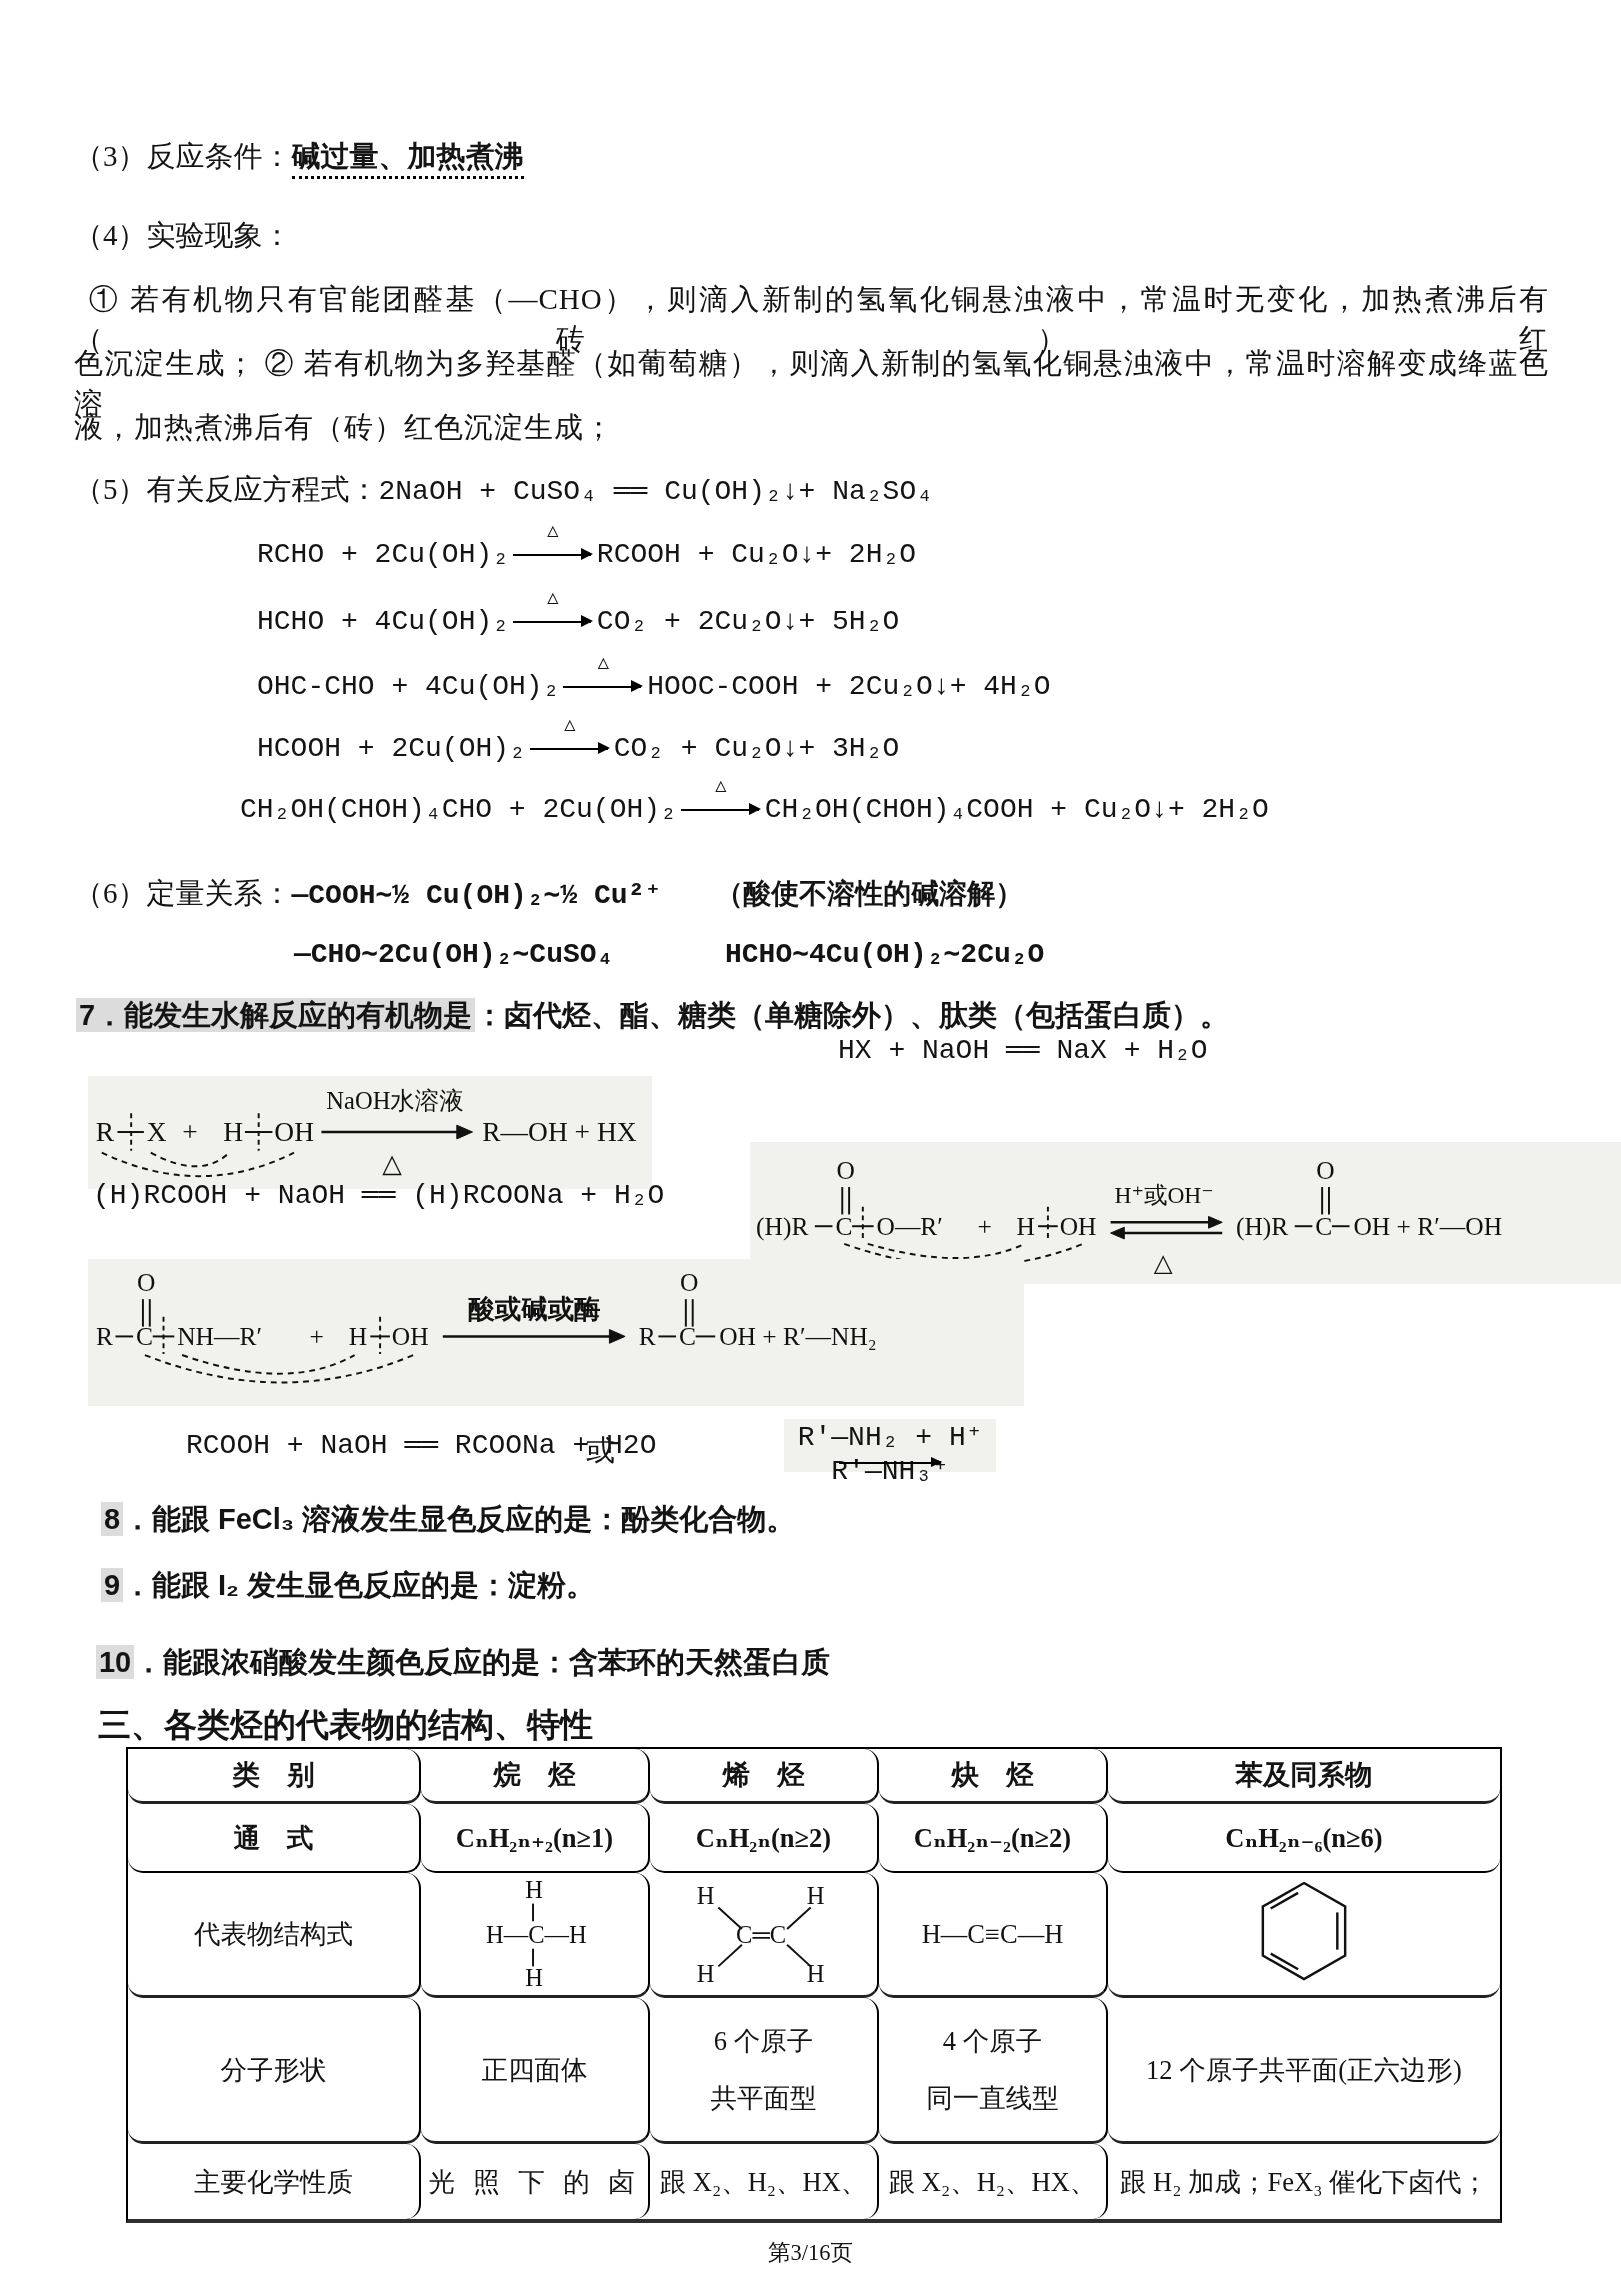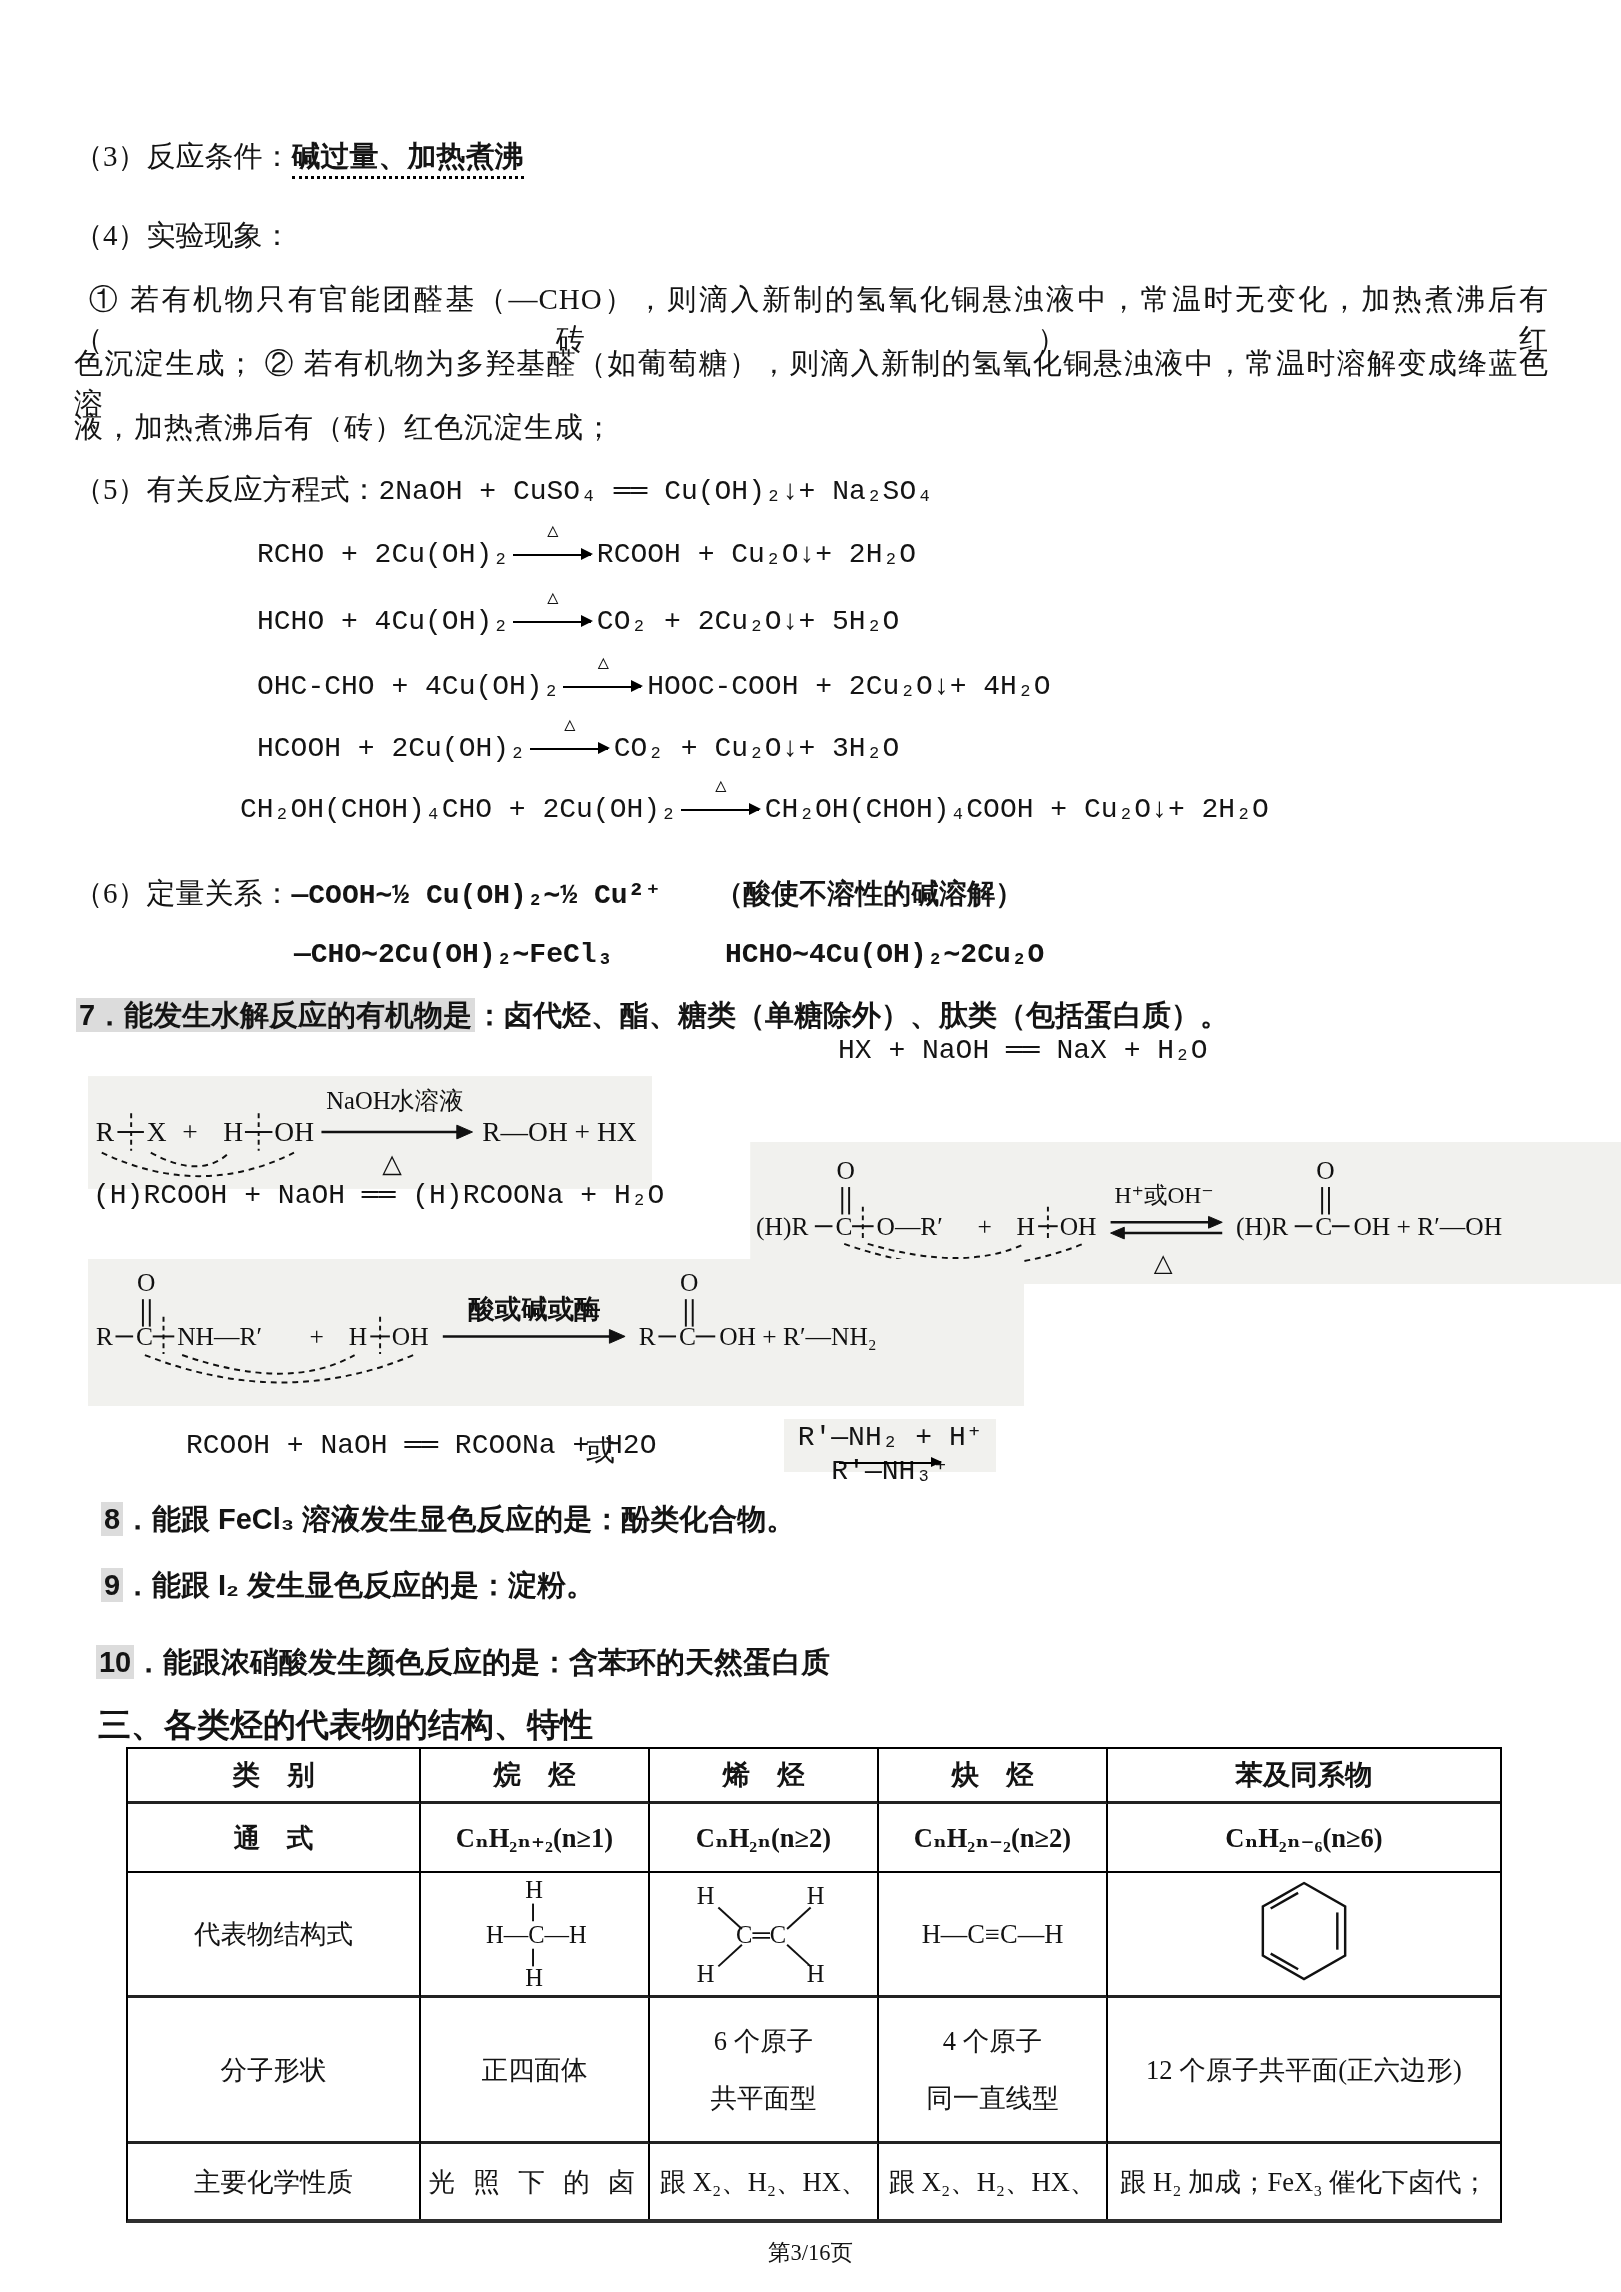--- a/index.html
+++ b/index.html
@@ -33,21 +33,21 @@
   svg text { font-family:"Liberation Serif","DejaVu Serif",serif; fill:#111; }
   svg .cjk { font-family:"Liberation Serif","DejaVu Serif",serif; }
   svg .cjkb { font-family:"Liberation Sans","DejaVu Sans",sans-serif; font-weight:bold; }
   svg line, svg path, svg polygon { stroke:#111; }
   
   .tbl { position:absolute; left:126px; top:1747px;
     display:grid; grid-template-columns:293px 229px 229px 229px 392px;
     grid-template-rows:55px 69px 125px 146px 75px;
     border:2px solid #000; border-bottom:4.9px solid #2e2e2e; box-sizing:content-box; }
   .tbl > div { border-right:2px solid #000; display:flex; align-items:center; justify-content:center;
-    box-sizing:border-box; font-size:26.5px; }
+    box-sizing:border-box; font-size:26.5px;border-radius:15px; }
   .tbl > div.lastcol { border-right:none; }
   .tbl > div.rh { border-bottom:3.9px solid #222; font-size:27.4px; }
   .tbl > div.r1 { border-bottom:2px solid #000;font-weight:bold; }
   .tbl > div.r2 { border-bottom:3.9px solid #222; }
   .tbl > div.r3 { border-bottom:3.9px solid #222; }
   .tbl .two { display:flex; flex-direction:column; gap:21.6px; align-items:center; }
   .footer { position:absolute; top:2237px; left:0; width:1621px; text-align:center; font-size:22.5px; }
 </style>
 </head>
 <body>
@@ -82,21 +82,21 @@
   <div class="abs eq-line" style="left:257px; top:730px;">
     <span>HCOOH + 2Cu(OH)₂</span><span class="rxn"><i class="cond">△</i><i class="shaft"></i></span><span>CO₂ + Cu₂O↓+ 3H₂O</span>
   </div>
   <div class="abs eq-line" style="left:240px; top:791px;">
     <span>CH₂OH(CHOH)₄CHO + 2Cu(OH)₂</span><span class="rxn"><i class="cond">△</i><i class="shaft"></i></span><span>CH₂OH(CHOH)₄COOH + Cu₂O↓+ 2H₂O</span>
   </div>
 
   <div class="abs body-line" style="left:74px; top:874px;">
     <span>（6）定量关系：</span><span class="b eq-line">—COOH∼½ Cu(OH)₂∼½ Cu²⁺</span><span style="display:inline-block;width:54px;"></span><span class="sans b" style="font-size:28px;">（酸使不溶性的碱溶解）</span>
   </div>
-  <div class="abs b eq-line" style="left:294px; top:936px;">—CHO∼2Cu(OH)₂∼FeCl₃</div>
+  <div class="abs b eq-line" style="left:294px; top:936px;">—CHO∼2Cu(OH)₂∼CuSO₄</div>
   <div class="abs b eq-line" style="left:725px; top:936px;">HCHO∼4Cu(OH)₂∼2Cu₂O</div>
 
   <div class="abs sans b body-line" style="left:76px; top:996px;">
     <span class="hl">7．能发生水解反应的有机物是</span><span>：卤代烃、酯、糖类（单糖除外）、肽类（包括蛋白质）。</span>
   </div>
 
   <div class="abs eq-line" style="left:838px; top:1035px;">HX + NaOH ══ NaX + H₂O</div>
 
   <svg class="abs" style="left:88px; top:1076px;" width="564" height="113" viewBox="0 0 575 115">
     <rect x="0" y="0" width="575" height="115" fill="#f1f1ee" stroke="none"></rect>

